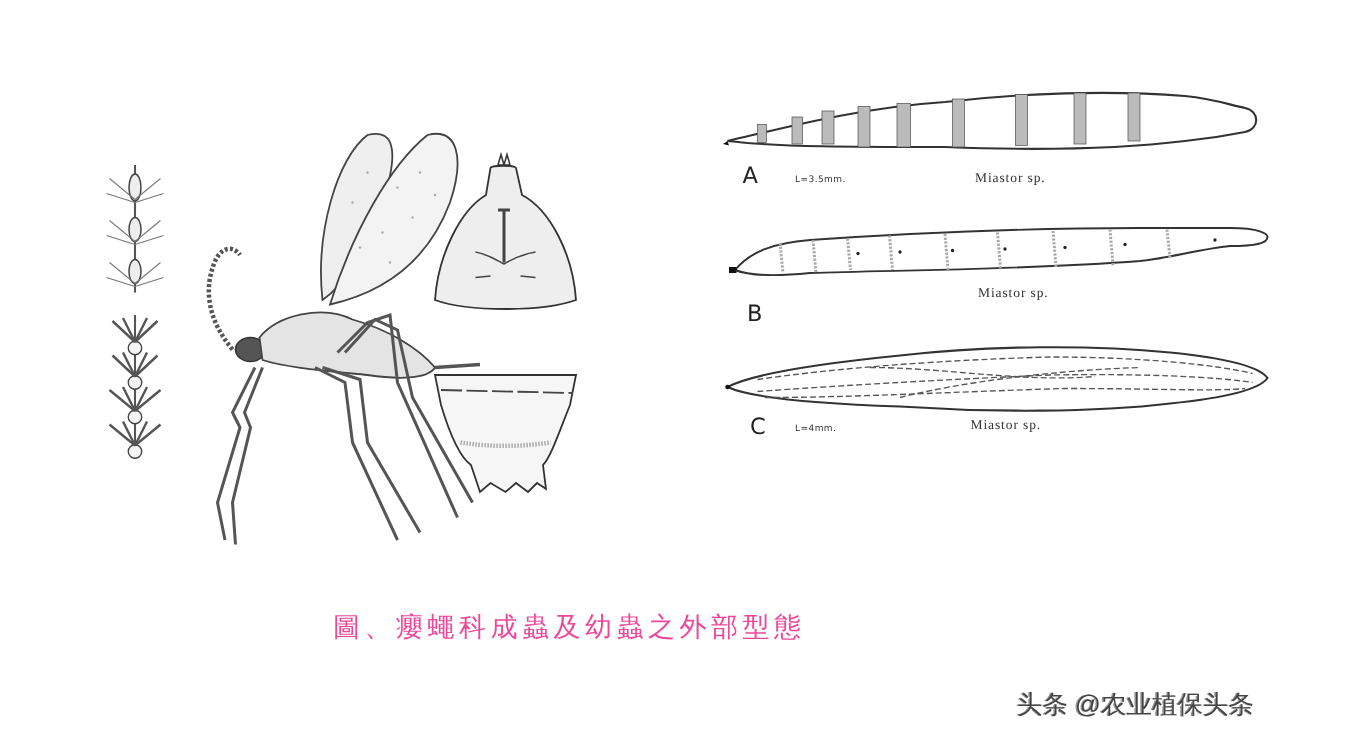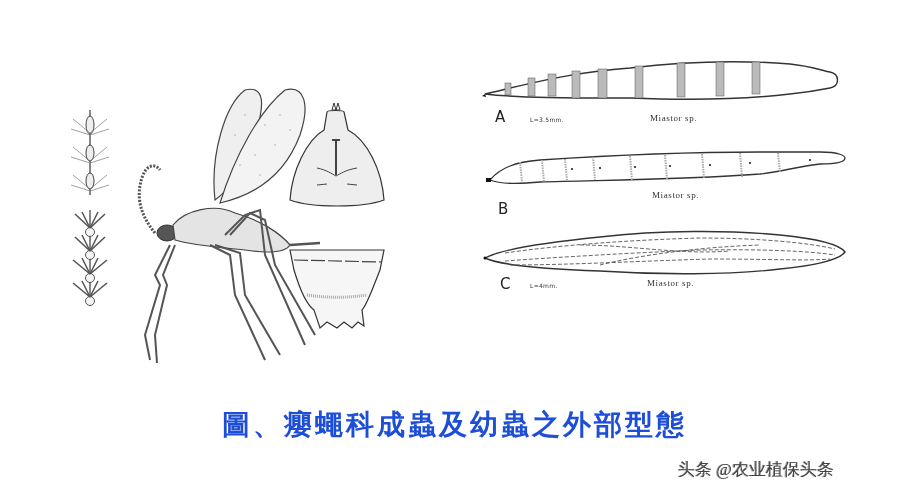--- a/index.html
+++ b/index.html
@@ -3,22 +3,22 @@
 <meta charset="utf-8">
 <style>
   html, body { margin:0; padding:0; background:#ffffff; }
   body { width:904px; height:496px; position:relative; overflow:hidden;
          font-family:"DejaVu Sans", sans-serif; color:#222; }
   .abs { position:absolute; }
   svg { position:absolute; overflow:visible; }
   .lbl-letter { font-family:"DejaVu Sans", sans-serif; font-size:15px; color:#222; }
   .lbl-small { font-family:"DejaVu Sans", sans-serif; font-size:6px; color:#333; letter-spacing:0.3px; }
   .lbl-species { font-family:Liberation Serif, serif; font-size:9px; color:#333; letter-spacing:0.6px; }
-  .caption { font-family:"DejaVu Serif", serif; font-size:28px; color:#1d4ed8; letter-spacing:3px; white-space:nowrap;font-weight:bold; }
-  .watermark { font-family:Liberation Serif, serif; font-size:17px; color:#444;
+  .caption { font-family:"DejaVu Serif", serif; font-size:18px; color:#ec4899; letter-spacing:3px; white-space:nowrap; }
+  .watermark { font-family:Liberation Sans, sans-serif; font-size:17px; color:#444;
                text-shadow:1px 1px 0 #fff, -1px 0 0 #999; white-space:nowrap; }
 </style>
 </head>
 <body>
 
 <div class="abs" style="left:50px;top:60px;width:400px;height:320px;">
 
   <svg width="50" height="100" style="left:15px;top:45px;">
     <line x1="25" y1="5" x2="25" y2="90" stroke="#555" stroke-width="1.4"></line>
     <ellipse cx="25" cy="20" rx="4" ry="9" fill="#eee" stroke="#444" stroke-width="1"></ellipse>

